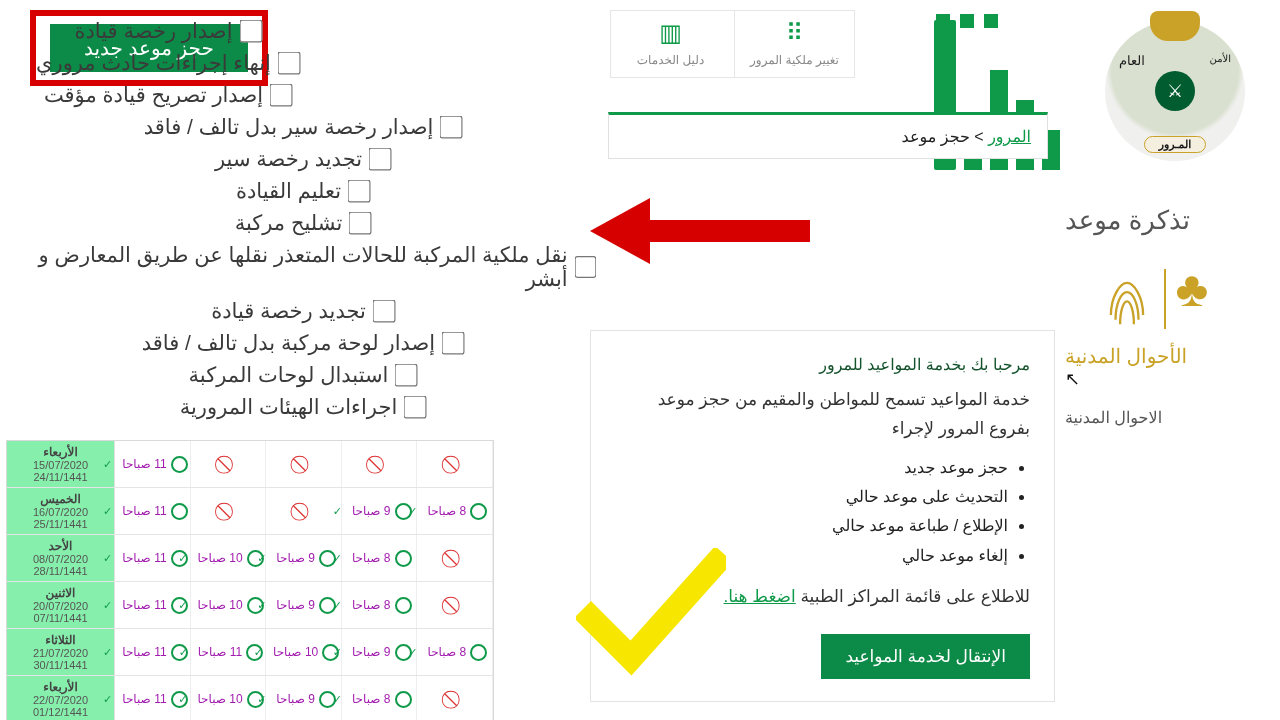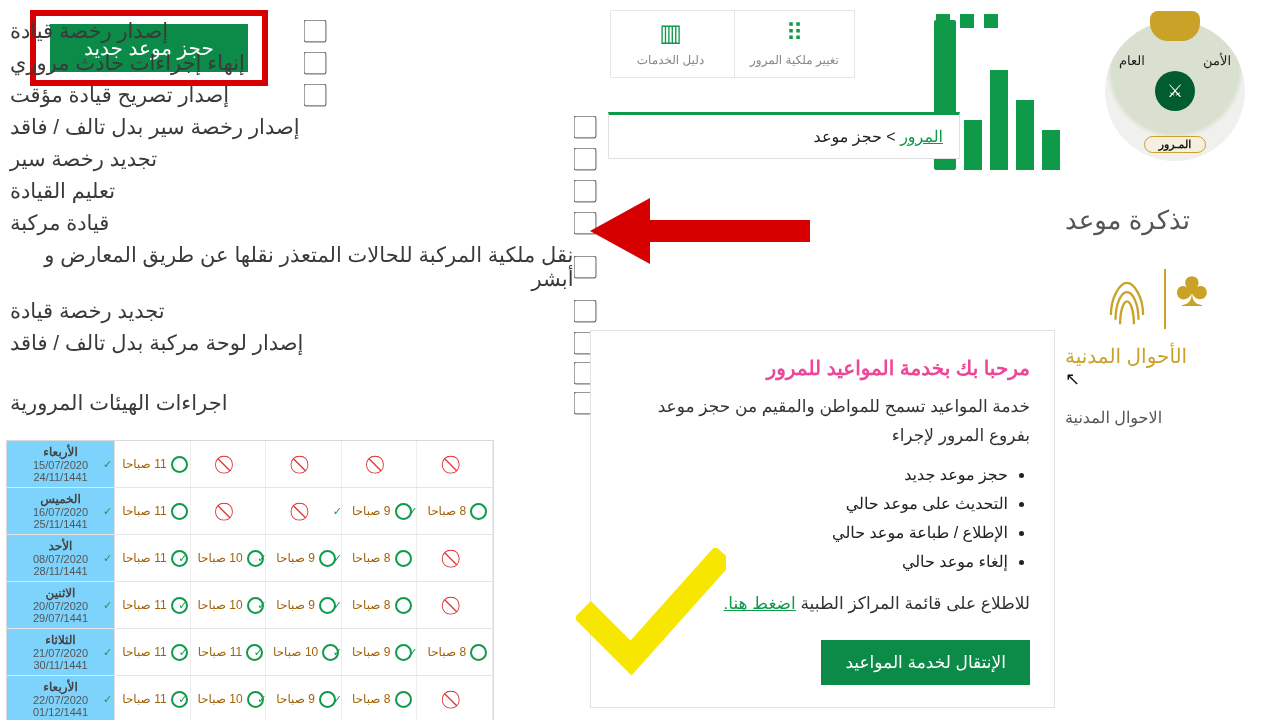--- a/index.html
+++ b/index.html
@@ -59,21 +59,21 @@
 }
 .tile{
   flex:1; text-align:center; padding:8px 4px 10px;
   border-left:1px solid #e6e6e6; color:#888; font-size:12px;
 }
 .tile:last-child{border-left:none;}
 .tile .ticon{font-size:24px;color:#0f9a4a;display:block;margin-bottom:6px;}
 
 
 .breadcrumb{
-  position:absolute; top:112px; left:608px; width:352px;
+  position:absolute; top:112px; left:608px; width:440px;
   border:1px solid #e0e0e0; border-top:3px solid #0f9a4a;
   padding:12px 16px; font-size:16px; color:#222; background:#fff;
 }
 .breadcrumb a{color:#0f9a4a;text-decoration:underline;}
 
 
 .right-col{position:absolute;top:205px;left:1065px;width:205px;text-align:left;}
 .right-col .t1{font-size:26px;color:#555;margin-bottom:28px;}
 .right-col .civil-logo{display:flex;align-items:center;justify-content:center;gap:10px;margin-bottom:10px;position:relative;}
 .palm-mark{width:60px;height:70px;color:#c9a227;font-size:50px;line-height:1;}
@@ -92,35 +92,35 @@
   background:#0c8a47; color:#fff; font-size:20px;
   padding:12px 34px; border:none; cursor:pointer;
 }
 
 
 .svc-list{
   position:absolute; top:10px; left:10px; width:585px;
   padding-top:5px; text-align:right; direction:rtl;
 }
 .svc-item{
-  display:flex; align-items:center; gap:2px;
-  font-size:21px; color:#3a3a3a; padding:4px 0; justify-content:space-between;
+  display:flex; align-items:center; gap:8px;
+  font-size:21px; color:#3a3a3a; padding:4px 0; justify-content:center;
 }
 .svc-item input{width:20px;height:20px;transform:scale(1.15);accent-color:#0c8a47;}
 .svc-list .svc-item:nth-child(1),
 .svc-list .svc-item:nth-child(2),
 .svc-list .svc-item:nth-child(3){padding-right:270px;}
 
 
 .info-card{
   position:absolute; top:330px; left:590px; width:465px;
   border:1px solid #e3e3e3; padding:20px 24px 22px; background:#fff;
   color:#333; font-size:17px; line-height:1.7;
 }
-.info-card h3{color:#ec4899;font-size:20px;font-weight:700;margin-bottom:8px;}
+.info-card h3{color:#14532d;font-size:16px;font-weight:400;margin-bottom:8px;}
 .info-card ul{margin:10px 22px 14px 0;}
 .info-card ul li{margin:2px 0;font-size:16px;color:#222;}
 .info-card .hint a{color:#0f9a4a;text-decoration:underline;}
 .info-card .go-btn{
   margin-top:22px; background:#0c8a47; color:#fff; border:none;
   padding:12px 24px; font-size:17px; cursor:pointer;
 }
 
 
 .red-arrow{position:absolute;top:190px;left:590px;}
@@ -128,37 +128,37 @@
 .yellow-check{position:absolute;top:548px;left:576px;}
 .yellow-check svg{width:150px;height:130px;}
 
 
 .sched{
   position:absolute; top:440px; left:6px; width:488px;
   border:1px solid #d9d9d9; font-size:12px; color:#444; background:#fff;
 }
 .sched-row{display:grid;grid-template-columns:repeat(5,1fr) 108px;border-bottom:1px solid #e5e5e5;}
 .sched-row:last-child{border-bottom:none;}
-.sched-date{background:#7dd3fc;text-align:center;padding:4px 2px;border-right:1px solid #e0e0e0;}
+.sched-date{background:#86efac;text-align:center;padding:4px 2px;border-right:1px solid #e0e0e0;}
 .sched-date b{display:block;font-size:12px;}
 .sched-date span{display:block;font-size:11px;color:#555;}
 .slot{display:flex;align-items:center;justify-content:center;gap:4px;padding:6px 0;border-right:1px solid #eee;}
-.ok{color:#a16207;font-size:12px;display:flex;align-items:center;gap:4px;text-align:center;}
+.ok{color:#a21caf;font-size:12px;display:flex;align-items:center;gap:4px;text-align:center;}
 .ok::before{content:"";width:13px;height:13px;border:2px solid #0f9a4a;border-radius:50%;display:inline-block;position:relative;}
 .ok::after{content:"✓";color:#0f9a4a;font-size:11px;position:relative;left:-14px;top:0;}
 .ok span{margin-left:-8px;}
 .no{color:#d33;font-size:16px;}
 .no::before{content:"⃠";font-size:18px;color:#d33;}
 </style>
 </head>
 <body>
 
 <div class="logo-block">
   <div class="muroor-badge">
-    <div style="position:absolute;top:32px;right:14px;font-size:13px;">الأمن</div>
+    <div style="position:absolute;top:32px;right:14px;font-size:10px;">الأمن</div>
     <div style="position:absolute;top:32px;left:14px;font-size:13px;">العام</div>
     <div class="center">⚔</div>
     <div class="ribbon">المـرور</div>
   </div>
 </div>
 
 <div class="absher-logo" title="">
   <div class="absher-dots">
       <span></span>
       <span></span>
@@ -234,36 +234,37 @@
     <label class="svc-item">
       <input type="checkbox" style="">
       <span>تجديد رخصة سير</span>
     </label>
     <label class="svc-item">
       <input type="checkbox" style="">
       <span>تعليم القيادة</span>
     </label>
     <label class="svc-item">
       <input type="checkbox" style="">
-      <span>قيادة مركبة</span>
+      <span>تشليح مركبة</span>
     </label>
     <label class="svc-item">
       <input type="checkbox" style="">
       <span>نقل ملكية المركبة للحالات المتعذر نقلها عن طريق المعارض و أبشر</span>
     </label>
     <label class="svc-item">
       <input type="checkbox" style="">
       <span>تجديد رخصة قيادة</span>
     </label>
     <label class="svc-item">
       <input type="checkbox" style="">
       <span>إصدار لوحة مركبة بدل تالف / فاقد</span>
     </label>
     <label class="svc-item">
       <input type="checkbox" style="">
+      <span>استبدال لوحات المركبة</span>
     </label>
     <label class="svc-item">
       <input type="checkbox" style="">
       <span>اجراءات الهيئات المرورية</span>
     </label>
   </div>
 
 <div class="red-arrow">
   <svg viewBox="0 0 230 80">
     <g fill="#d60000">
@@ -398,21 +399,21 @@
         </span>
       </div>
       <div class="slot">
         <span class="ok">
           <span>11 صباحا</span>
         </span>
       </div>
       <div class="sched-date">
         <b>الاثنين</b>
         <span>20/07/2020</span>
-        <span>29/07/1441</span>
+        <span>07/11/1441</span>
       </div>
     </div>
     <div class="sched-row">
       <div class="slot">
         <span class="ok">
           <span>8 صباحا</span>
         </span>
       </div>
       <div class="slot">
         <span class="ok">

